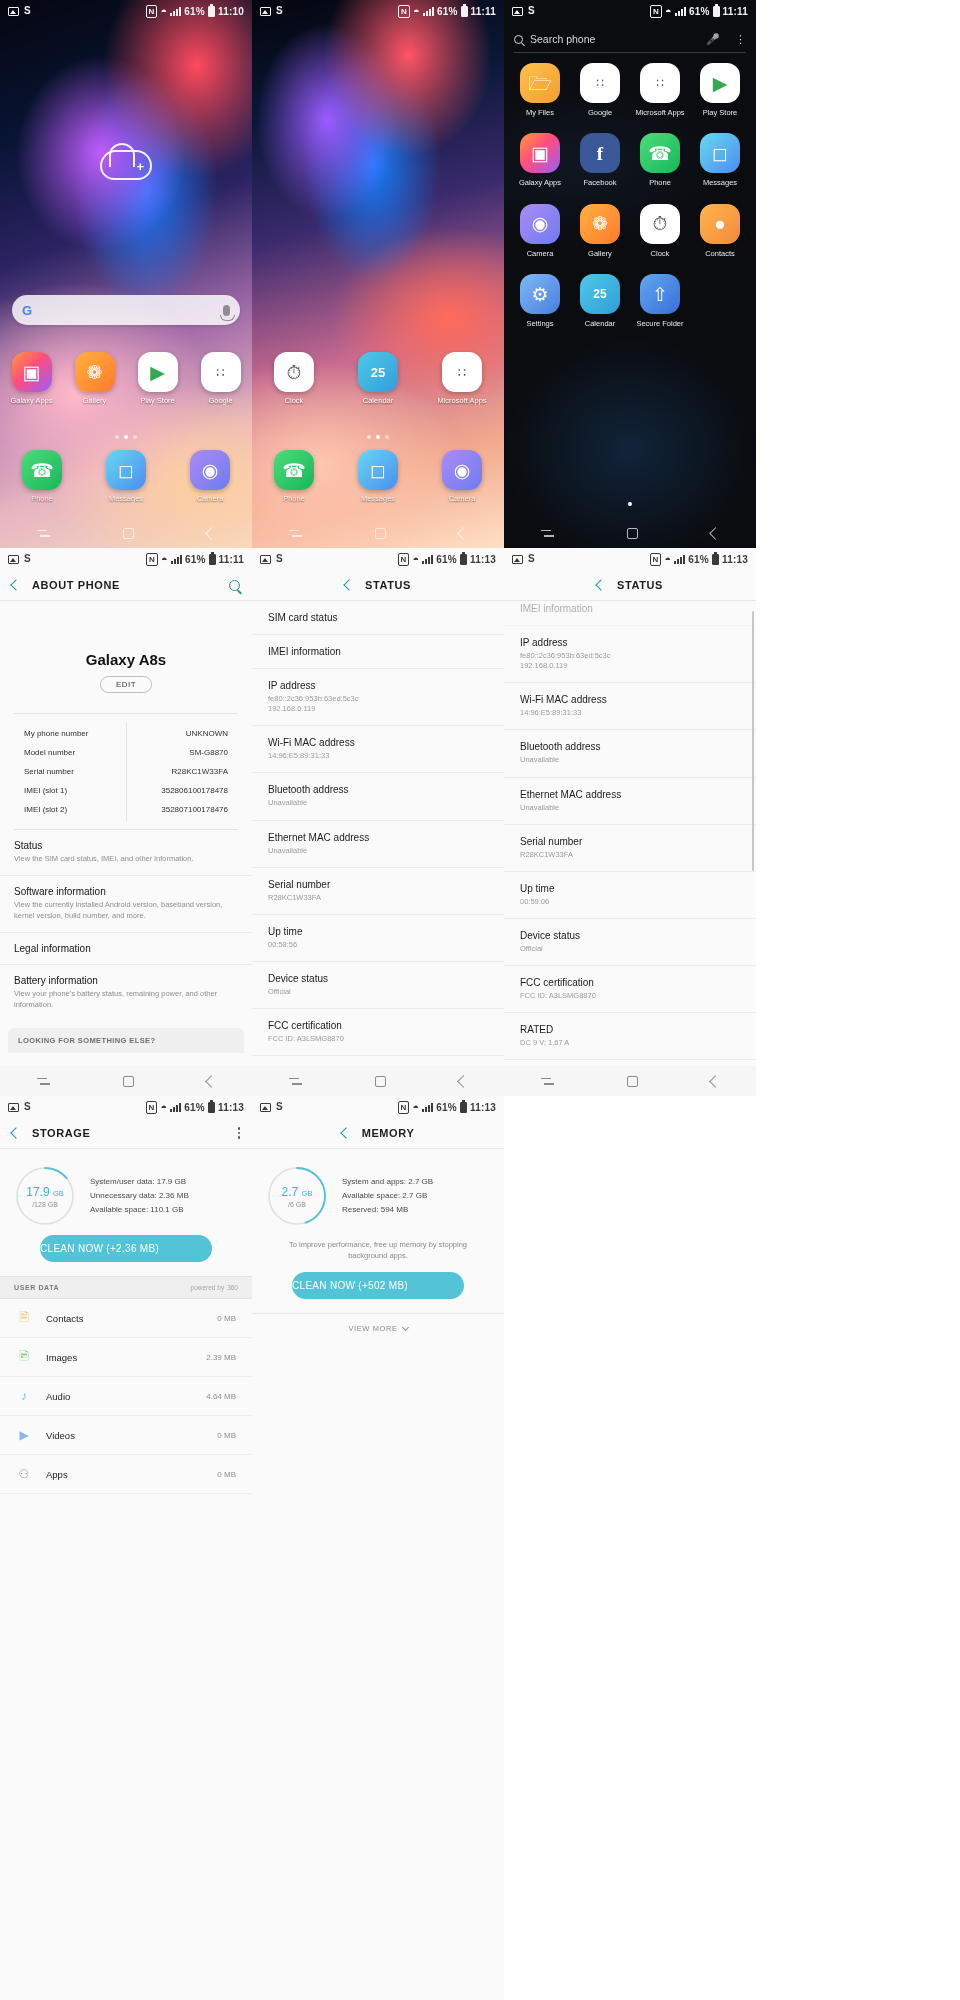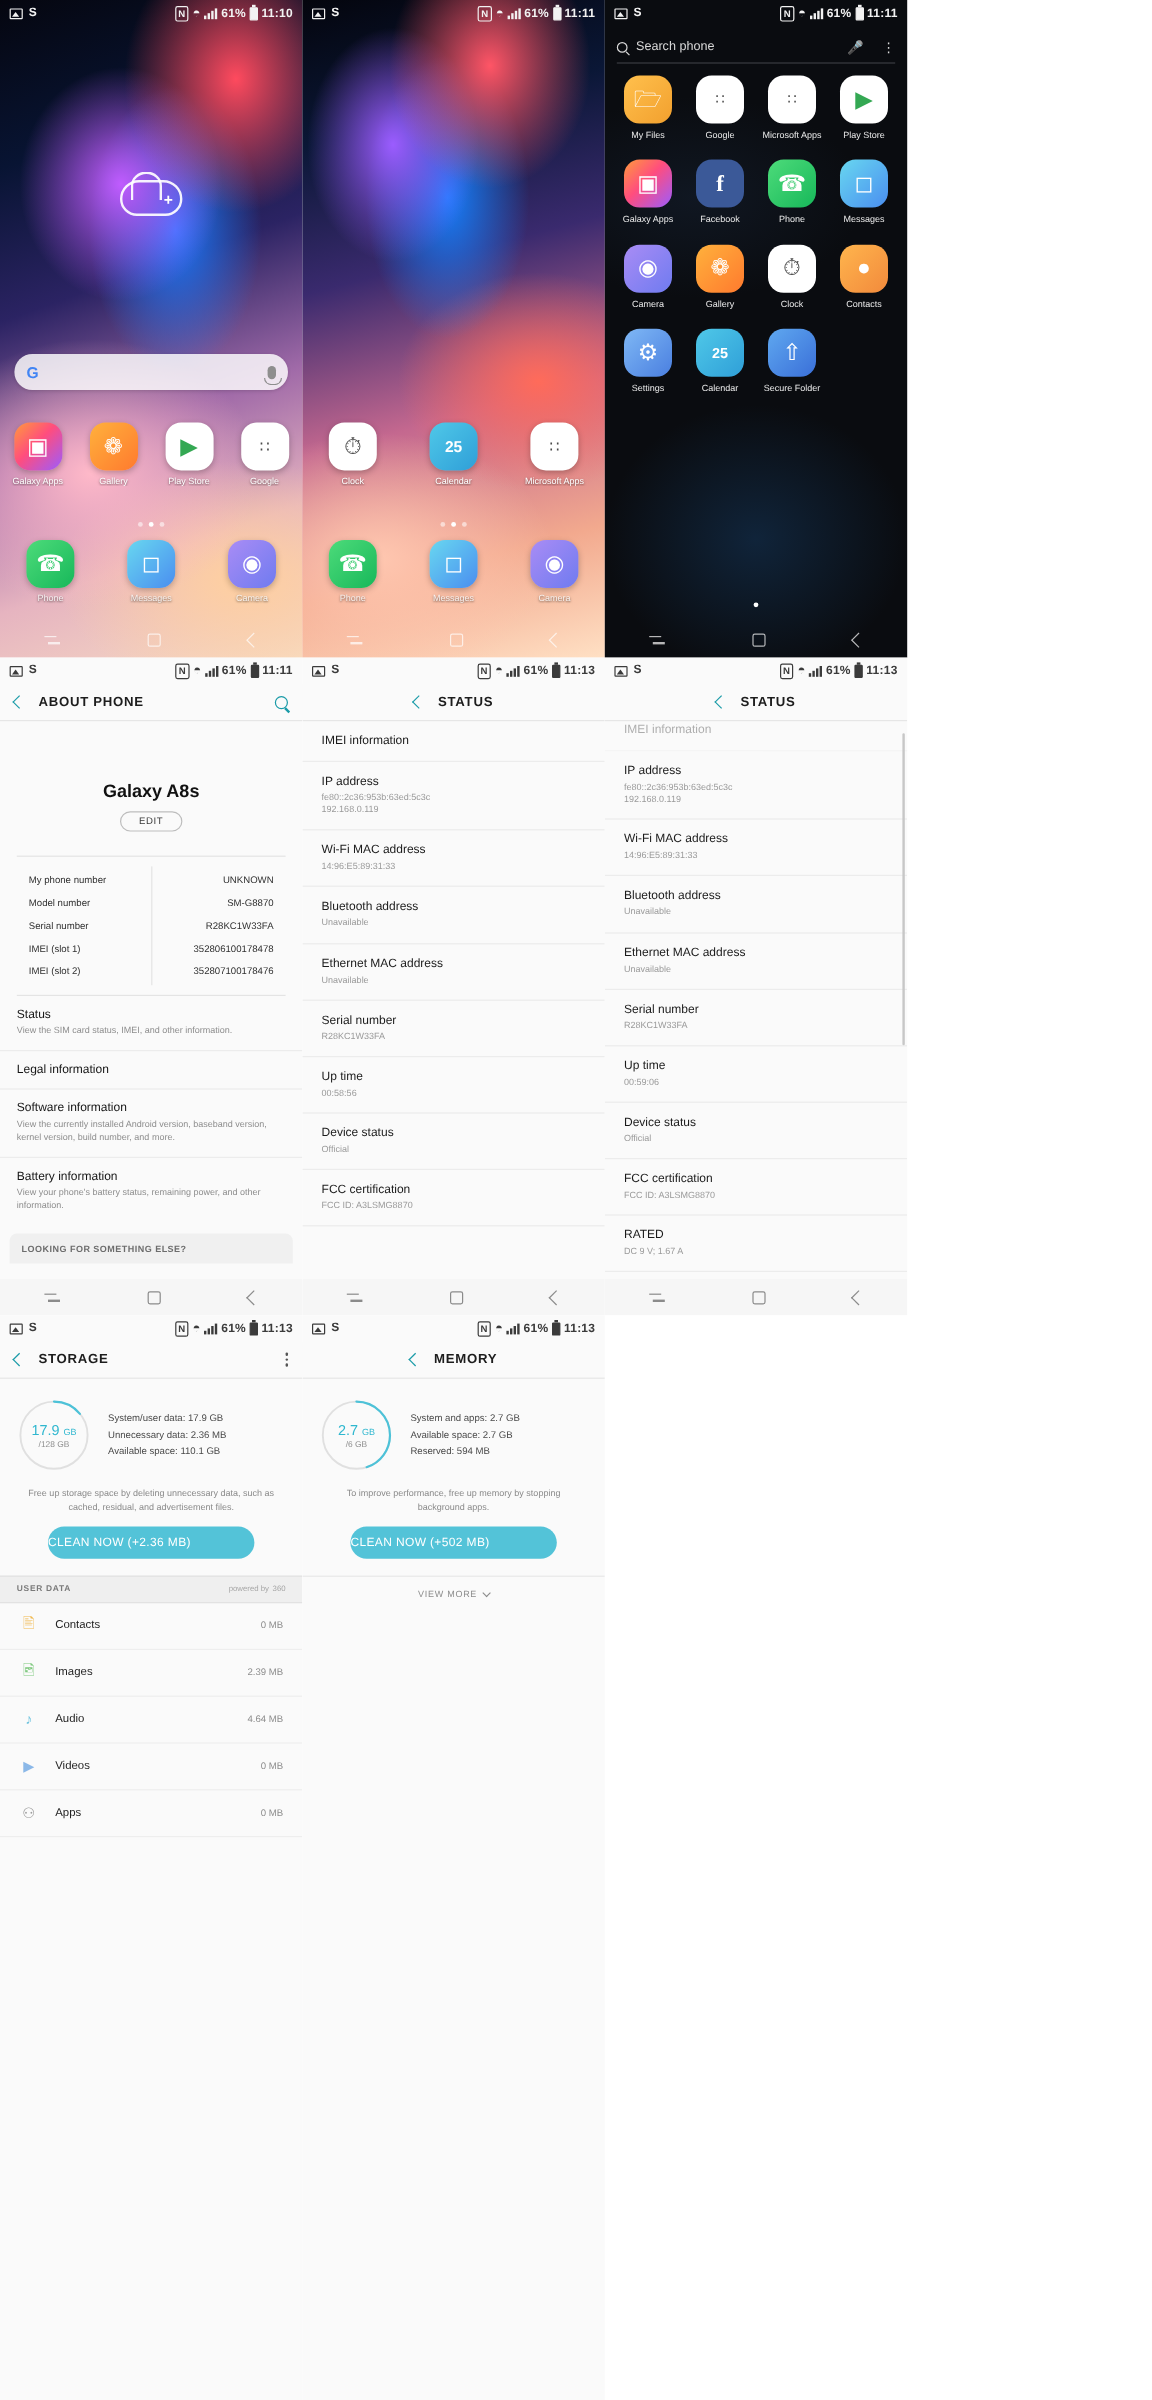--- a/index.html
+++ b/index.html
@@ -579,25 +579,25 @@
         <span class="info-k">IMEI (slot 2)</span>
         <span class="info-v">352807100178476</span>
       </div>
     </div>
 
     <div class="set-item">
       <div class="set-item-t">Status</div>
       <div class="set-item-s">View the SIM card status, IMEI, and other information.</div>
     </div>
     <div class="set-item">
-      <div class="set-item-t">Legal information</div>
-    </div>
-    <div class="set-item">
       <div class="set-item-t">Software information</div>
       <div class="set-item-s">View the currently installed Android version, baseband version, kernel version, build number, and more.</div>
+    </div>
+    <div class="set-item">
+      <div class="set-item-t">Legal information</div>
     </div>
     <div class="set-item" style="border-bottom:none">
       <div class="set-item-t">Battery information</div>
       <div class="set-item-s">View your phone's battery status, remaining power, and other information.</div>
     </div>
 
     <div class="footer-card">LOOKING FOR SOMETHING ELSE?</div>
 
     <div class="navbar dark">
       <span class="nav-recent"></span>
@@ -626,20 +626,23 @@
         <span>11:13</span>
       </span>
     </div>
 
     <div class="set-head">
       <span class="set-back"></span>
       <span class="set-title">STATUS</span>
     </div>
     <div class="hairline"></div>
 
+    <div class="st-item">
+      <div class="st-t">SIM card status</div>
+    </div>
     <div class="st-item">
       <div class="st-t">IMEI information</div>
     </div>
     <div class="st-item">
       <div class="st-t">IP address</div>
       <div class="st-v" style="white-space:pre-line">fe80::2c36:953b:63ed:5c3c
 192.168.0.119</div>
     </div>
     <div class="st-item">
       <div class="st-t">Wi-Fi MAC address</div>
@@ -800,21 +803,20 @@
           <div class="ring-sub">/128 GB</div>
         </div>
       </div>
       <div class="sm-lines">
         <div>System/user data: 17.9 GB</div>
         <div>Unnecessary data: 2.36 MB</div>
         <div>Available space: 110.1 GB</div>
       </div>
     </div>
 
-    <div class="sm-desc">Free up storage space by deleting unnecessary data, such as cached, residual, and advertisement files.</div>
     <button class="clean-btn">CLEAN NOW (+2.36 MB)</button>
 
     <div class="userdata-head">
       <span class="lbl">USER DATA</span>
       <span class="pb">
         <span>powered by</span>
         <span>360</span>
       </span>
     </div>
 

